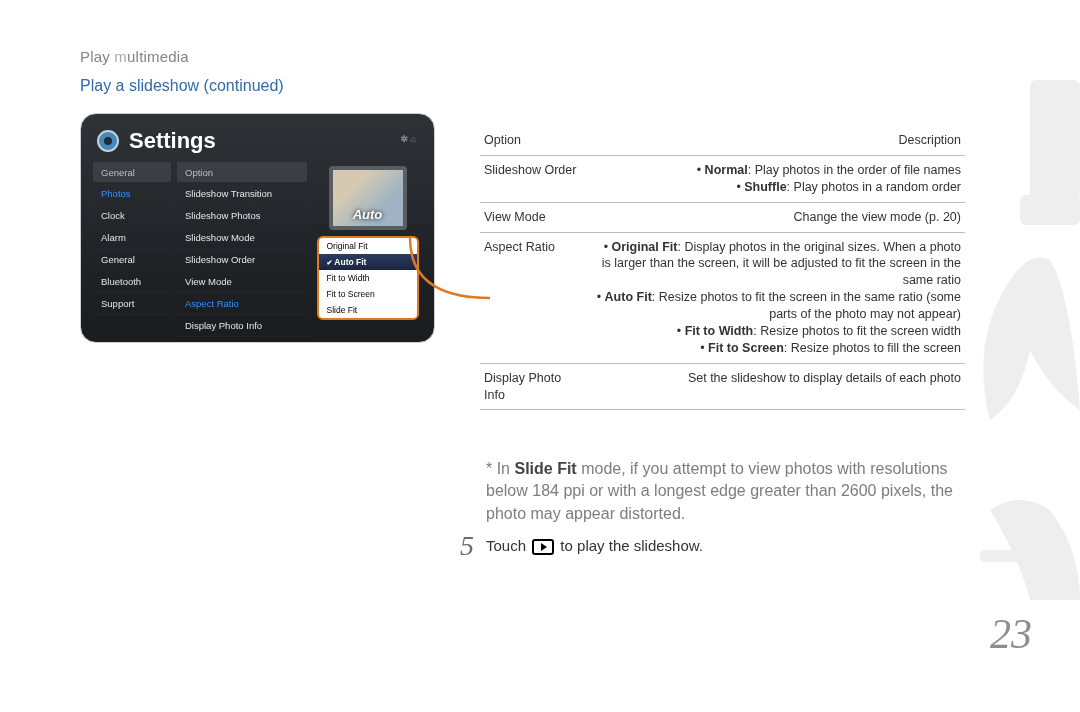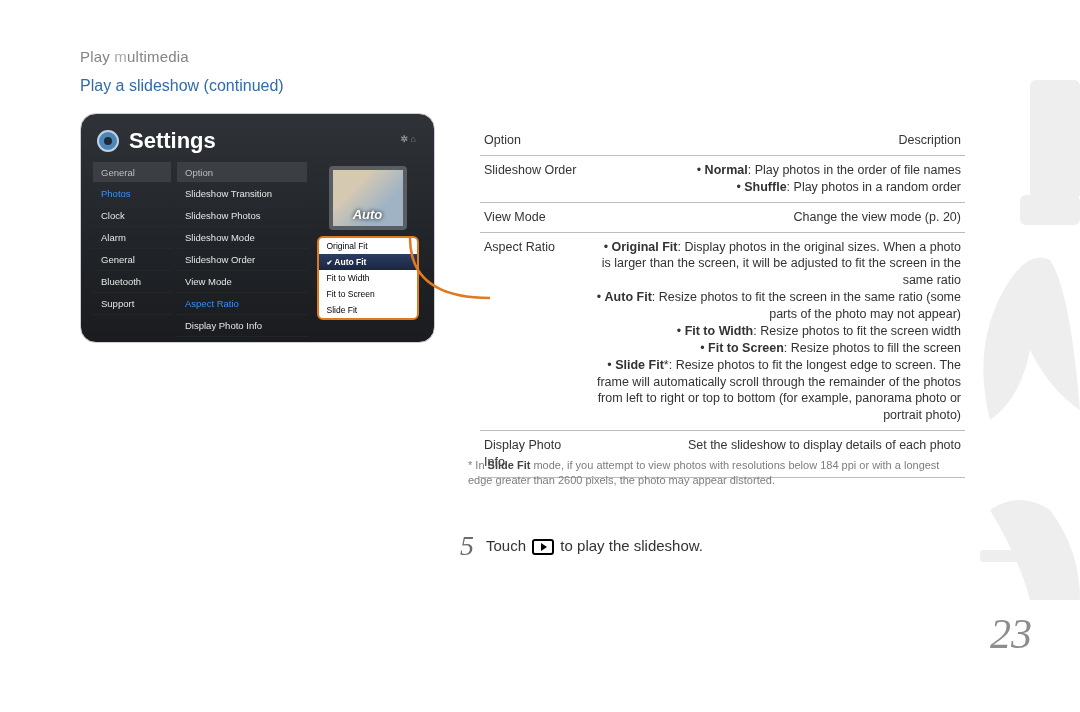--- a/index.html
+++ b/index.html
@@ -140,23 +140,23 @@
   .options-table .row.head { color: #333; }
   .options-table .cell-opt { width: 108px; padding: 6px 4px; line-height: 1.35; }
   .options-table .cell-desc { flex: 1; padding: 6px 4px; line-height: 1.35; text-align: right; }
   .options-table .cell-desc b { font-weight: 700; }
   .options-table ul { list-style: none; }
   .options-table li::before { content: "• "; }
 
   .footnote {
     position: absolute;
     top: 458px;
-    left: 468px;
+    left: 486px;
     width: 480px;
-    font-size: 11px;
+    font-size: 16px;
     color: #7d7d7d;
     line-height: 1.4;
   }
   .footnote b { color: #444; }
 
   .step {
     position: absolute;
     top: 530px;
     left: 460px;
     display: flex;
@@ -292,21 +292,20 @@
           <div class="cell-desc">Change the view mode (p. 20)</div>
         </div>
         <div class="row">
           <div class="cell-opt">Aspect Ratio</div>
           <div class="cell-desc">
             <ul>
               <li><b>Original Fit</b>: Display photos in the original sizes. When a photo is larger than the screen, it will be adjusted to fit the screen in the same ratio</li>
               <li><b>Auto Fit</b>: Resize photos to fit the screen in the same ratio (some parts of the photo may not appear)</li>
               <li><b>Fit to Width</b>: Resize photos to fit the screen width</li>
               <li><b>Fit to Screen</b>: Resize photos to fill the screen</li>
-              <li><b>Slide Fit</b><span>*</span>: Resize photos to fit the longest edge to screen. The frame will automatically scroll through the remainder of the photos from left to right or top to bottom (for example, panorama photo or portrait photo)</li>
             </ul>
           </div>
         </div>
         <div class="row">
           <div class="cell-opt">Display Photo Info</div>
           <div class="cell-desc">Set the slideshow to display details of each photo</div>
         </div>
       </div>
   </div>
 

